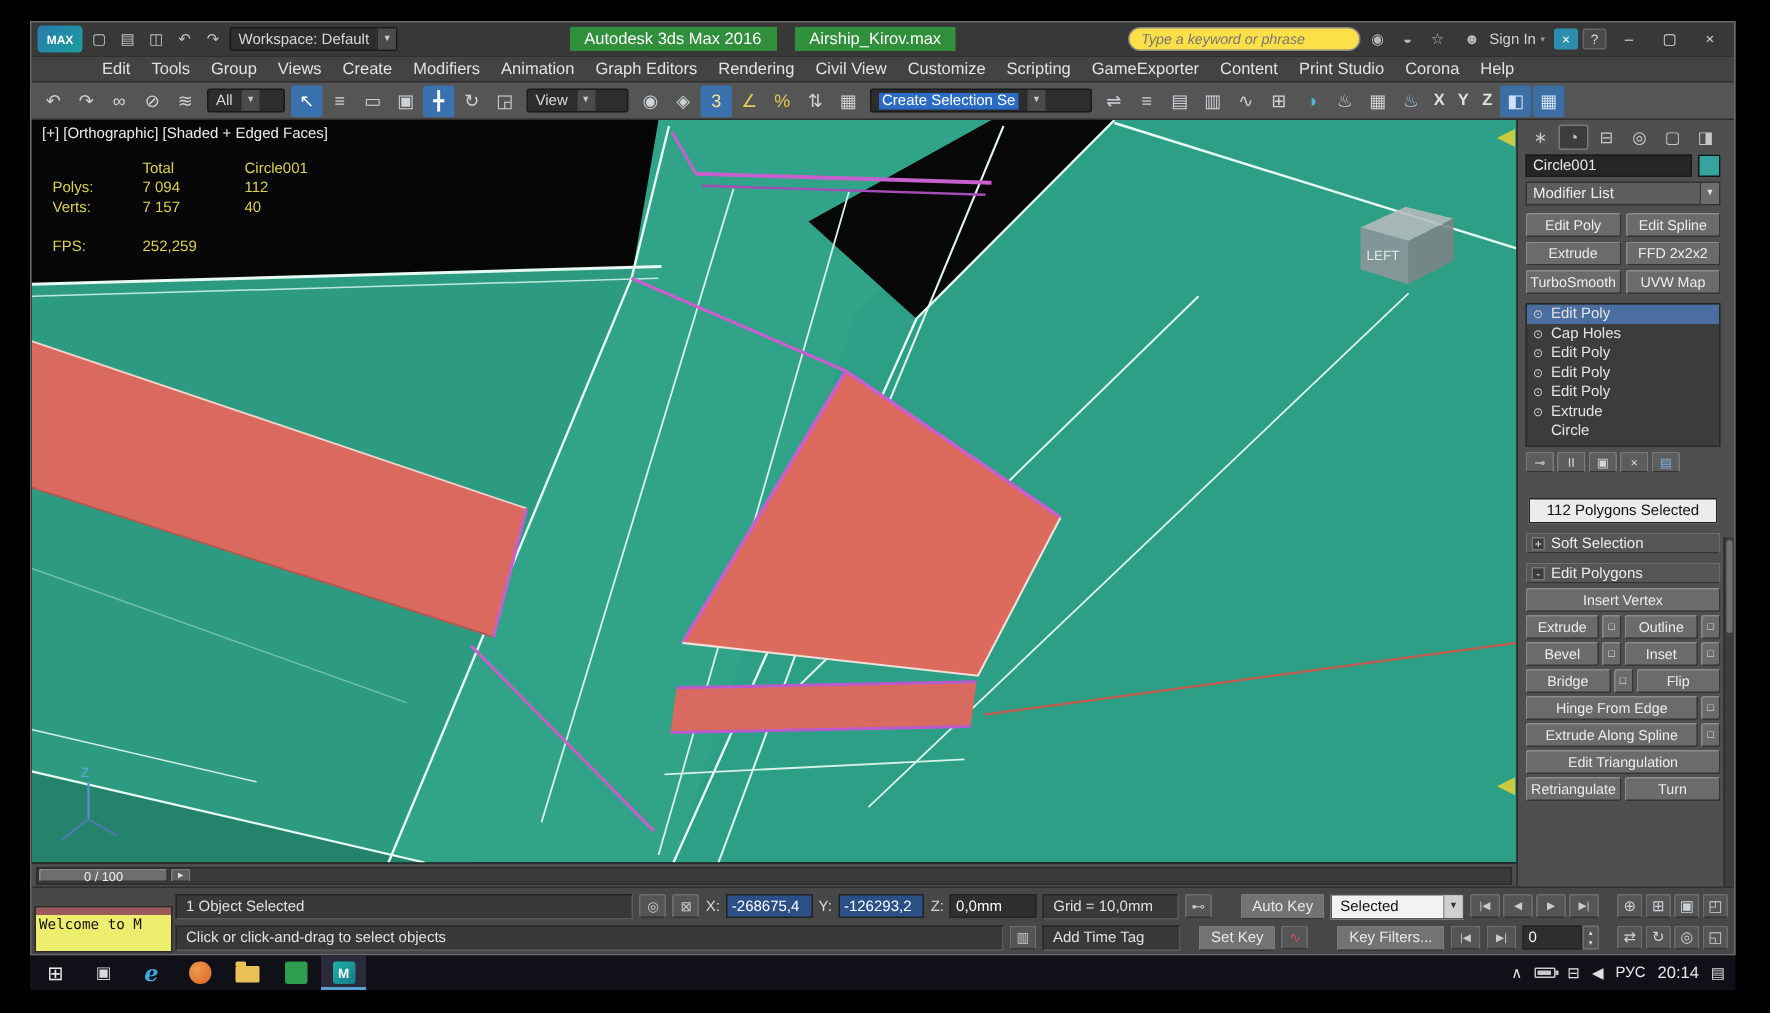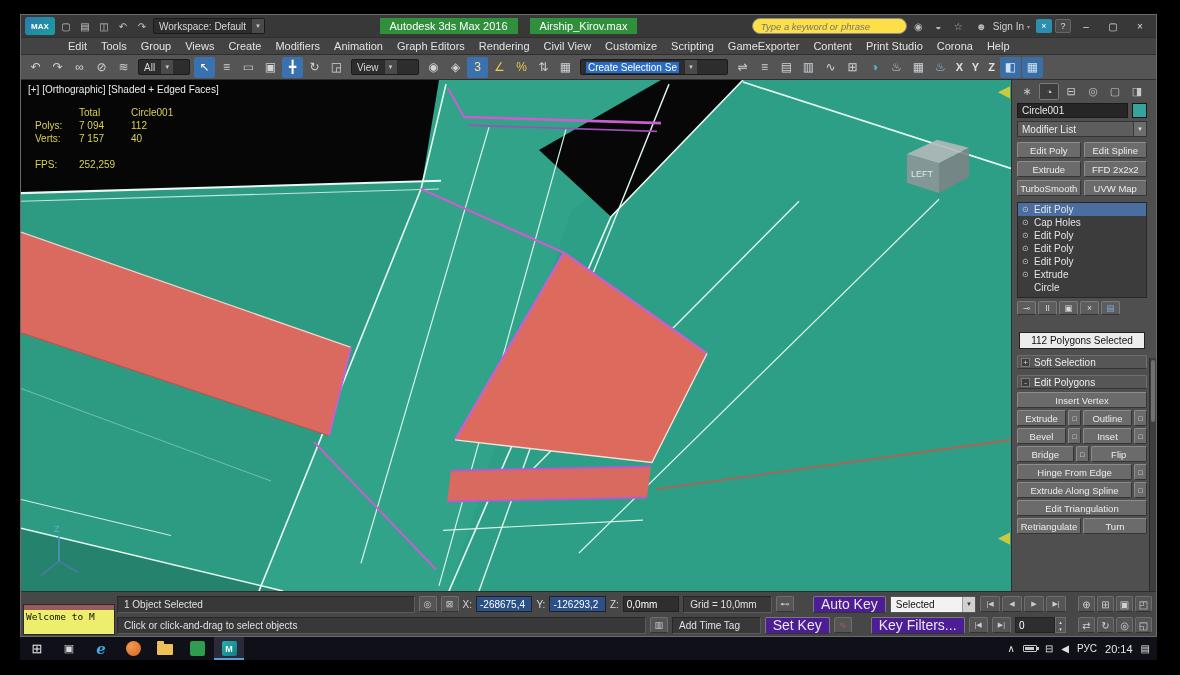--- a/index.html
+++ b/index.html
@@ -48,21 +48,21 @@
               align-items:center; justify-content:center; }
   .axes-wrap { display:contents; }
 
   
   .main { flex:1; display:flex; min-height:0; }
   .viewport-col { flex:0 0 990px; width:990px; display:flex; flex-direction:column; }
   .viewport { position:relative; flex:1; background:#060606; overflow:hidden; }
   .vp-svg { width:100%; height:100%; display:block; }
   .vp-label { position:absolute; left:7px; top:4px; color:#ececec; font-size:10px; }
   .vp-stats { position:absolute; left:14px; top:26px; color:#DCD24E; font-size:10px; line-height:13px; }
-  .st-row { display:grid; grid-template-columns:44px 52px 70px; }
+  .st-row { display:grid; grid-template-columns:44px 52px 70px;gap:16px; }
   .st-row.fps { margin-top:13px; }
 
   
   .timeline { flex:0 0 16px; background:#4c4c4c; border-top:1px solid #2e2e2e; display:flex; align-items:center; padding:0 3px; }
   .tl-track { flex:1; height:12px; background:#3a3a3a; border:1px solid #2a2a2a; display:flex; align-items:center; padding:0 1px; gap:2px; }
   .tl-handle { width:86px; height:9px; background:#6e6e6e; border:1px solid #8a8a8a; border-bottom-color:#333;
                border-right-color:#333; color:#f0f0f0; font-size:8.5px; display:flex; align-items:center;
                justify-content:center; border-radius:2px; }
   .tl-step { width:13px; height:9px; background:#606060; border:1px solid #7a7a7a; border-bottom-color:#333;
              color:#ddd; font-size:6px; display:flex; align-items:center; justify-content:center; border-radius:2px; }
@@ -118,22 +118,22 @@
   .prompt { width:552px; }
   .timetag { width:92px; }
   .coord-label { color:#d8d8d8; font-size:10px; }
   .coord-field { width:60px; height:16px; font-size:10px; color:#fff; display:flex; align-items:center;
                  padding:0 3px; border:1px solid #222; white-space:nowrap; overflow:hidden; }
   .coord-field.sel { background:#2b4f87; }
   .coord-field.plain { background:#2e2e2e; }
   .gridbox { width:94px; }
   .sb-ico { width:18px; height:16px; background:#555; border:1px solid #6e6e6e; border-bottom-color:#333;
             color:#ccc; font-size:9px; display:flex; align-items:center; justify-content:center; border-radius:2px; flex:0 0 auto; }
-  .sb-btn { height:17px; background:#4c1d95; border:1px solid #7a7a7a; border-bottom-color:#333; color:#e8e8e8;
-            font-size:14px; padding:0 7px; display:flex; align-items:center; border-radius:2px; white-space:nowrap;margin-left:15px; }
+  .sb-btn { height:17px; background:#737373; border:1px solid #7a7a7a; border-bottom-color:#333; color:#e8e8e8;
+            font-size:10px; padding:0 7px; display:flex; align-items:center; border-radius:2px; white-space:nowrap;margin-left:15px; }
   .sel-combo { width:92px; height:17px; background:#f2f2f2; border:1px solid #555; color:#111; font-size:10px;
                display:flex; align-items:center; justify-content:space-between; padding-left:5px; }
   .sel-combo .arrow-box { width:13px; height:100%; background:#d0d0d0; border-left:1px solid #999; font-size:6px;
                display:flex; align-items:center; justify-content:center; color:#333; }
   .transport { display:flex; gap:2px; margin-left:auto; }
   .tp-btn { width:20px; height:16px; background:#555; border:1px solid #6e6e6e; border-bottom-color:#333;
             color:#ccc; font-size:7px; display:flex; align-items:center; justify-content:center; border-radius:2px; }
   .nav-cluster { display:flex; gap:2px; margin-left:8px; }
   .nav-btn { width:17px; height:16px; background:#555; border:1px solid #6e6e6e; border-bottom-color:#333;
              color:#ccd2d6; font-size:10px; display:flex; align-items:center; justify-content:center; border-radius:2px; }
@@ -334,20 +334,26 @@
               <span>7 157</span>
               <span>40</span>
             </div>
           <div class="st-row fps">
               <span>FPS:</span>
               <span>252,259</span>
               <span></span>
             </div>
         </div>
       </div>
+      <div class="timeline">
+        <div class="tl-track">
+          <div class="tl-handle">0 / 100</div>
+          <div class="tl-step">►</div>
+        </div>
+      </div>
     </div>
 
     <div class="cmdpanel">
       <div class="cp-tabs">
 
       <span class="cp-tab">∗</span>
           <span class="cp-tab active">◔</span>
           <span class="cp-tab">⊟</span>
           <span class="cp-tab">◎</span>
           <span class="cp-tab">▢</span>

